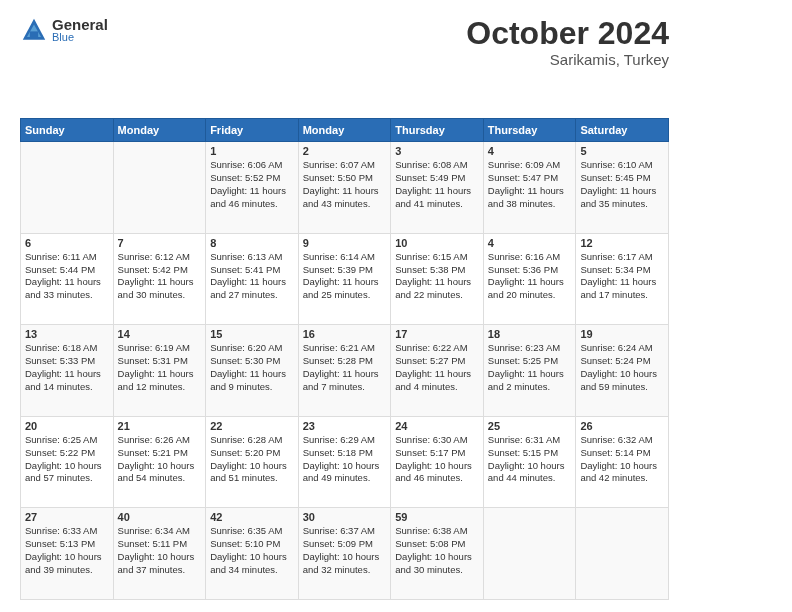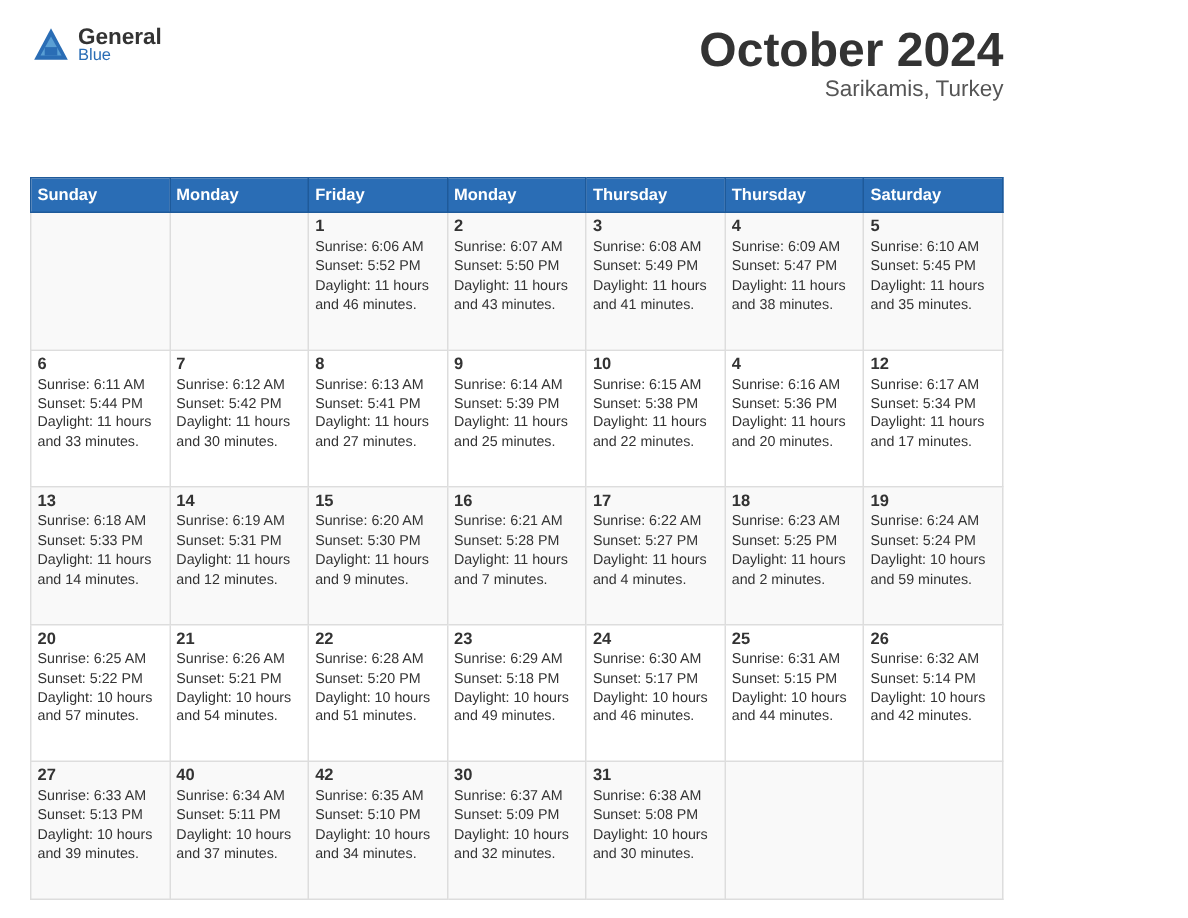--- a/index.html
+++ b/index.html
@@ -206,20 +206,20 @@
         </tr>
         <tr>
           <td><span class="day-num">27</span>
           <span class="day-info">Sunrise: 6:33 AM<br>Sunset: 5:13 PM<br>Daylight: 10 hours and 39 minutes.</span></td>
           <td><span class="day-num">40</span>
           <span class="day-info">Sunrise: 6:34 AM<br>Sunset: 5:11 PM<br>Daylight: 10 hours and 37 minutes.</span></td>
           <td><span class="day-num">42</span>
           <span class="day-info">Sunrise: 6:35 AM<br>Sunset: 5:10 PM<br>Daylight: 10 hours and 34 minutes.</span></td>
           <td><span class="day-num">30</span>
           <span class="day-info">Sunrise: 6:37 AM<br>Sunset: 5:09 PM<br>Daylight: 10 hours and 32 minutes.</span></td>
-          <td><span class="day-num">31</span>
+          <td><span class="day-num">59</span>
           <span class="day-info">Sunrise: 6:38 AM<br>Sunset: 5:08 PM<br>Daylight: 10 hours and 30 minutes.</span></td>
           <td class="empty-cell"></td>
           <td class="empty-cell"></td>
         </tr>
       </tbody>
   </table>
 </div>
 
 </body></html>

